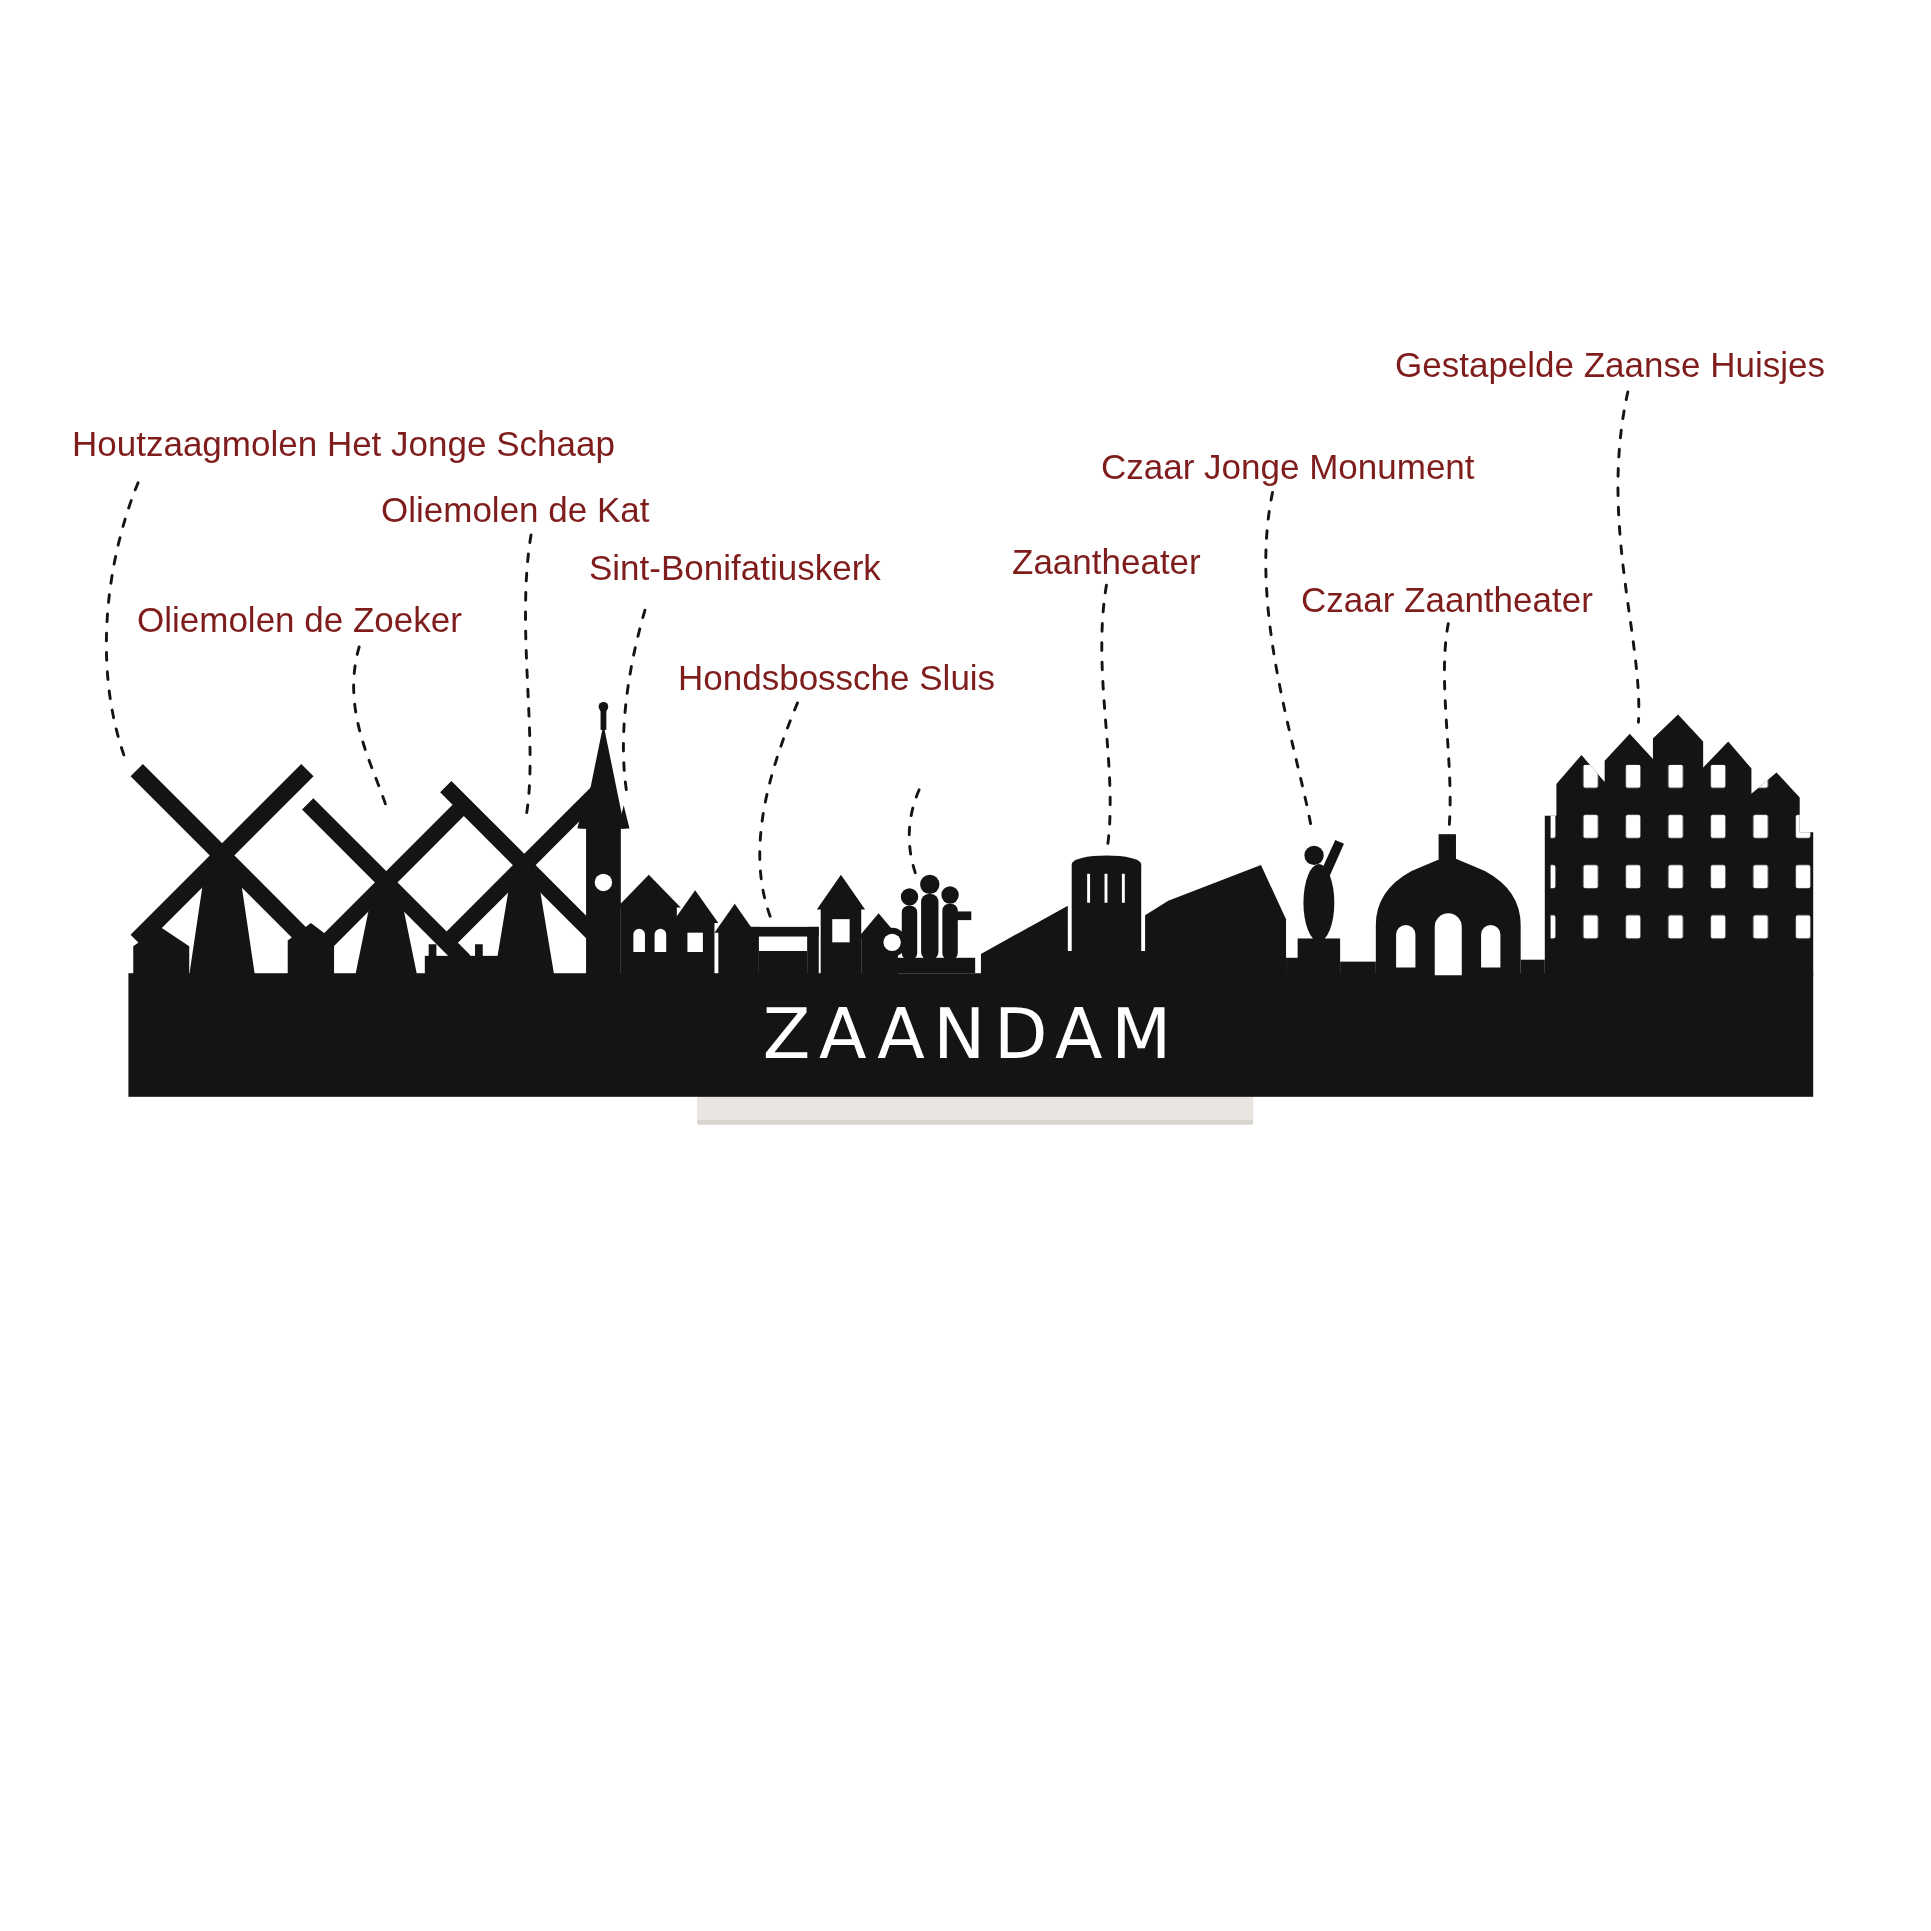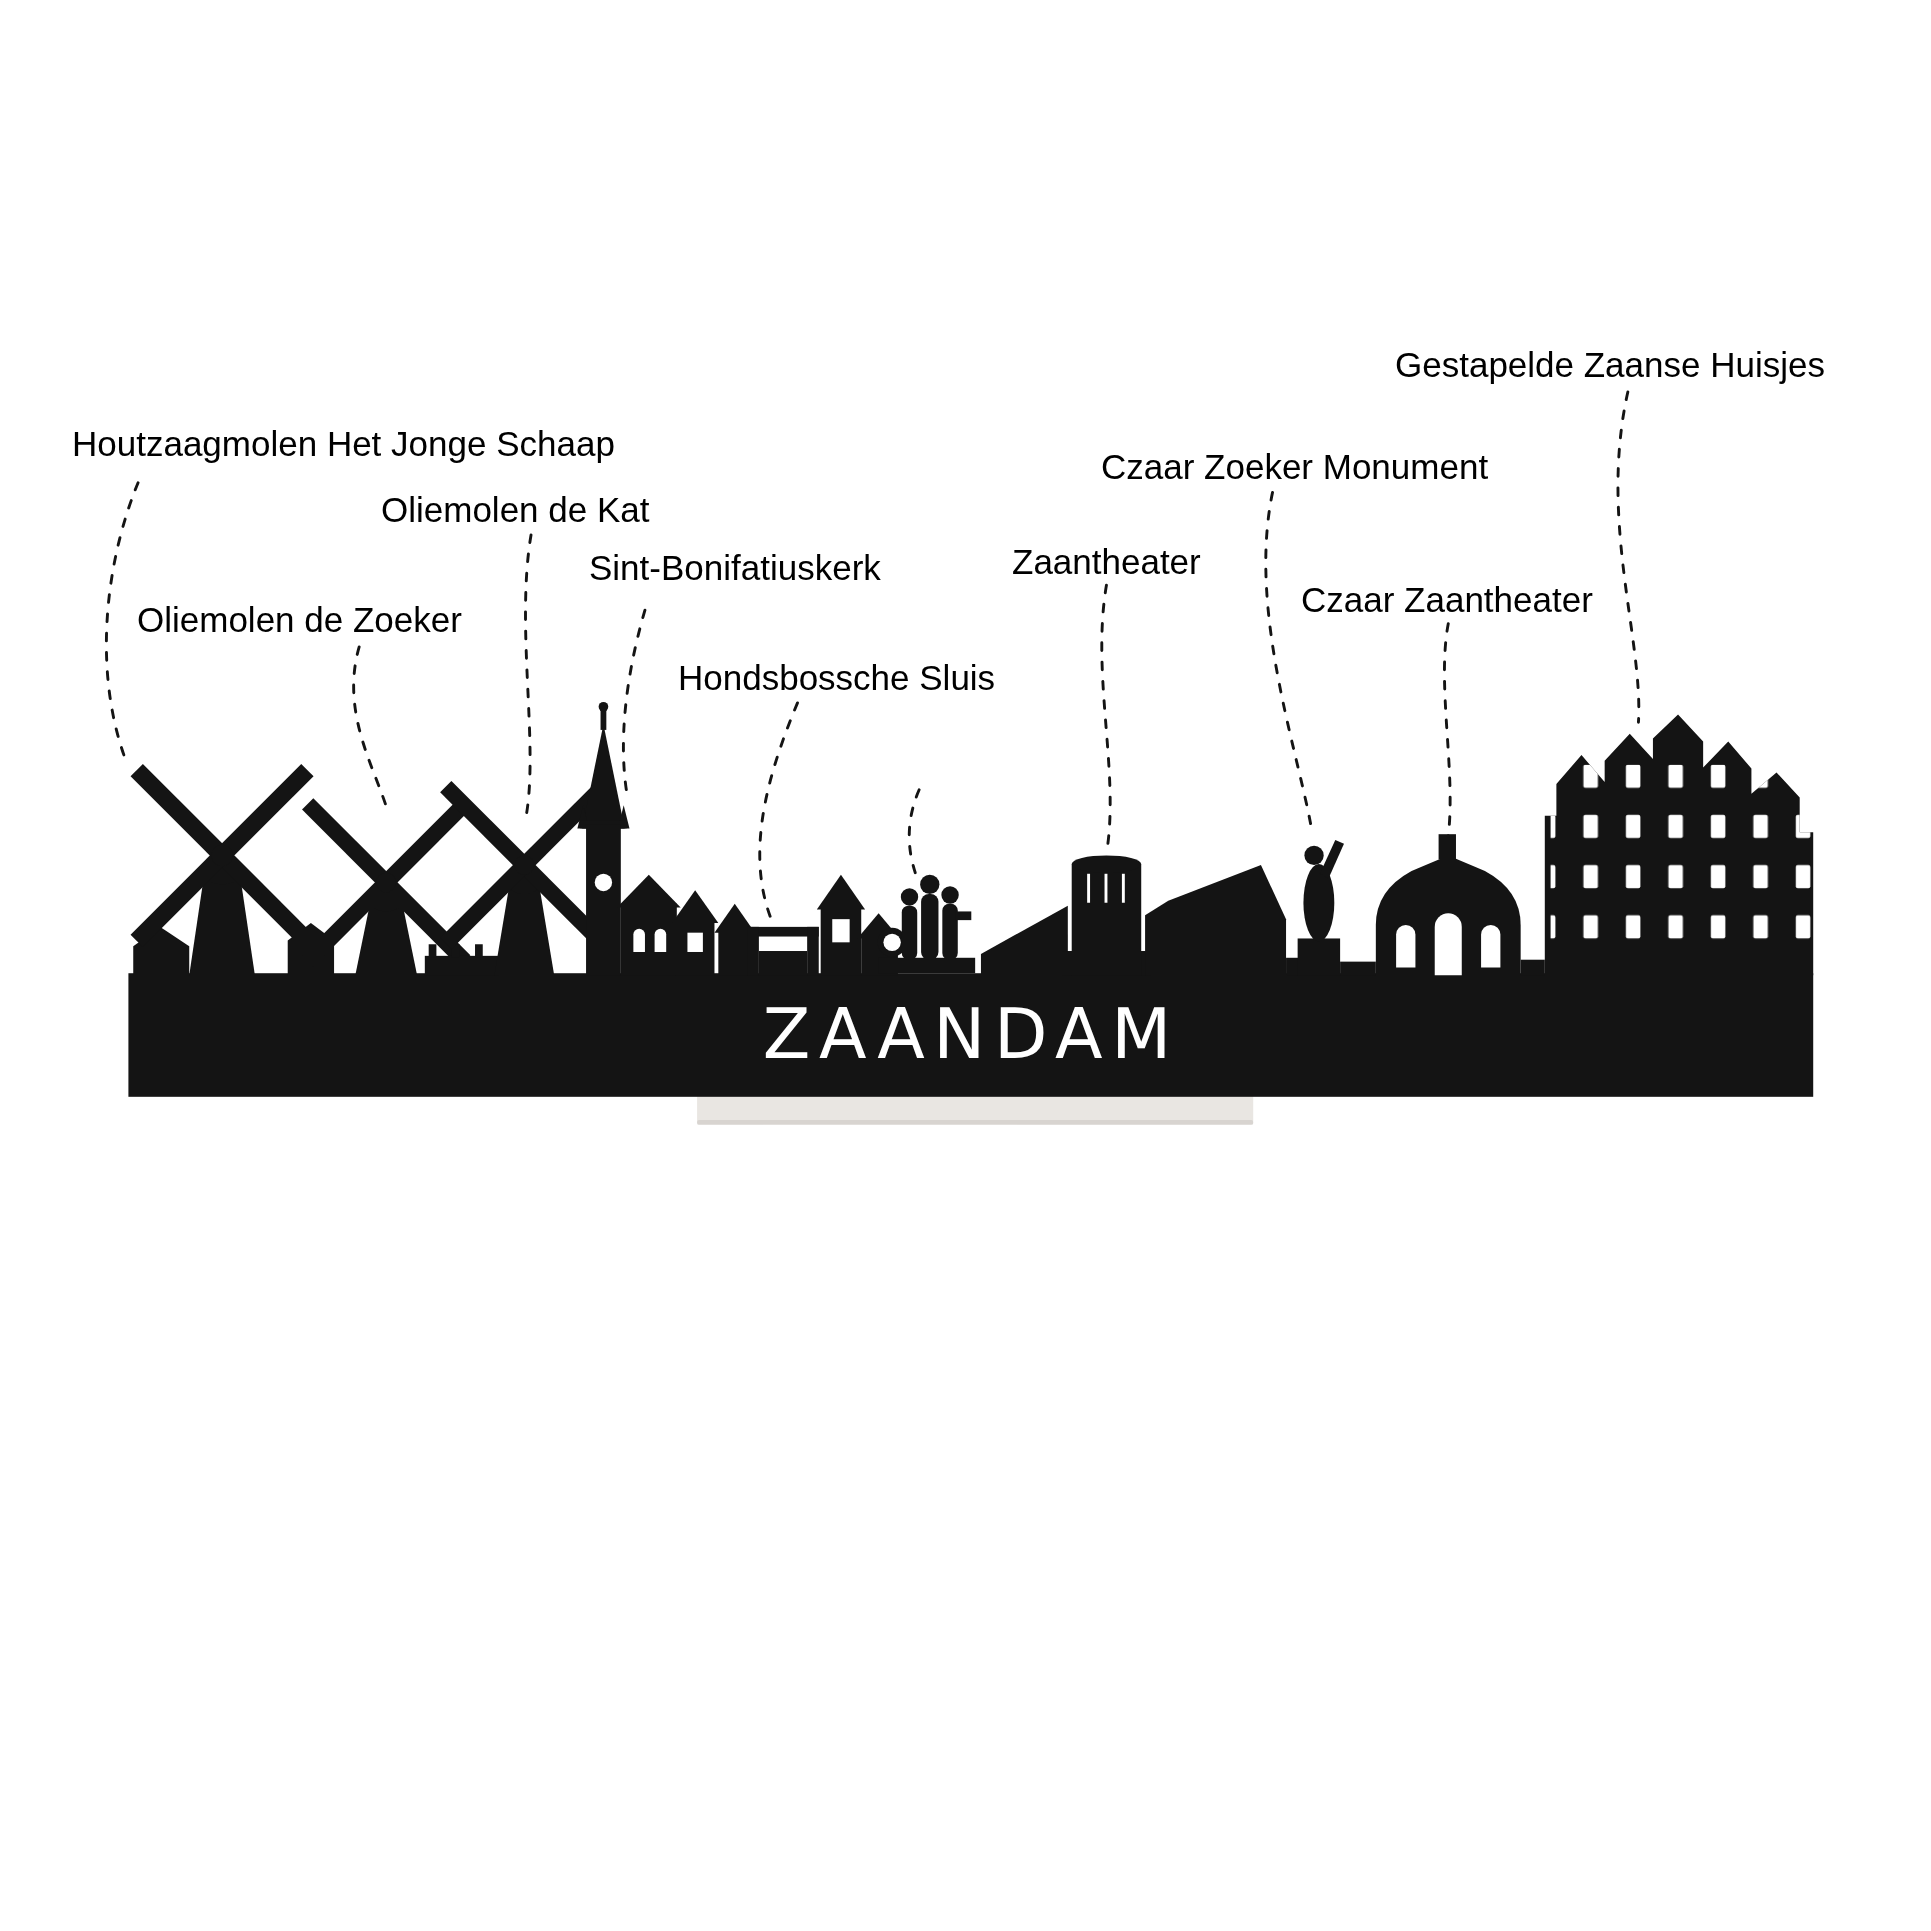--- a/index.html
+++ b/index.html
@@ -1,19 +1,19 @@
 <!DOCTYPE html>
 <html><head>
 <meta charset="utf-8">
 <style>
   html,body{margin:0;padding:0;background:#ffffff;}
   .canvas{position:relative;width:1931px;height:1931px;background:#ffffff;
           font-family:"Liberation Sans",sans-serif;overflow:hidden;}
   .skyline-svg{position:absolute;left:0;top:0;}
-  .label{position:absolute;color:#000000;font-size:35px;line-height:1.18;
+  .label{position:absolute;color:#7f1d1d;font-size:35px;line-height:1.18;
          white-space:nowrap;font-family:"Liberation Sans",sans-serif;}
   .label.center{text-align:center;white-space:normal;}
   .city-text{font-family:"DejaVu Sans",sans-serif;font-size:72px;
              letter-spacing:9px;font-weight:400;}
 </style>
 </head>
 <body>
 
 <div class="canvas">
 
@@ -183,18 +183,18 @@
 
   <div class="label" style="left:137px;top:599px">Oliemolen de Zoeker</div>
 
   <div class="label" style="left:589px;top:547px">Sint-Bonifatiuskerk</div>
 
   <div class="label" style="left:678px;top:657px">Hondsbossche Sluis</div>
 
 
   <div class="label" style="left:1012px;top:541px">Zaantheater</div>
 
-  <div class="label" style="left:1101px;top:446px">Czaar Zoeker Monument</div>
+  <div class="label" style="left:1101px;top:446px">Czaar Jonge Monument</div>
 
   <div class="label" style="left:1301px;top:579px">Czaar Zaantheater</div>
 
 </div>
 
 
 </body></html>

